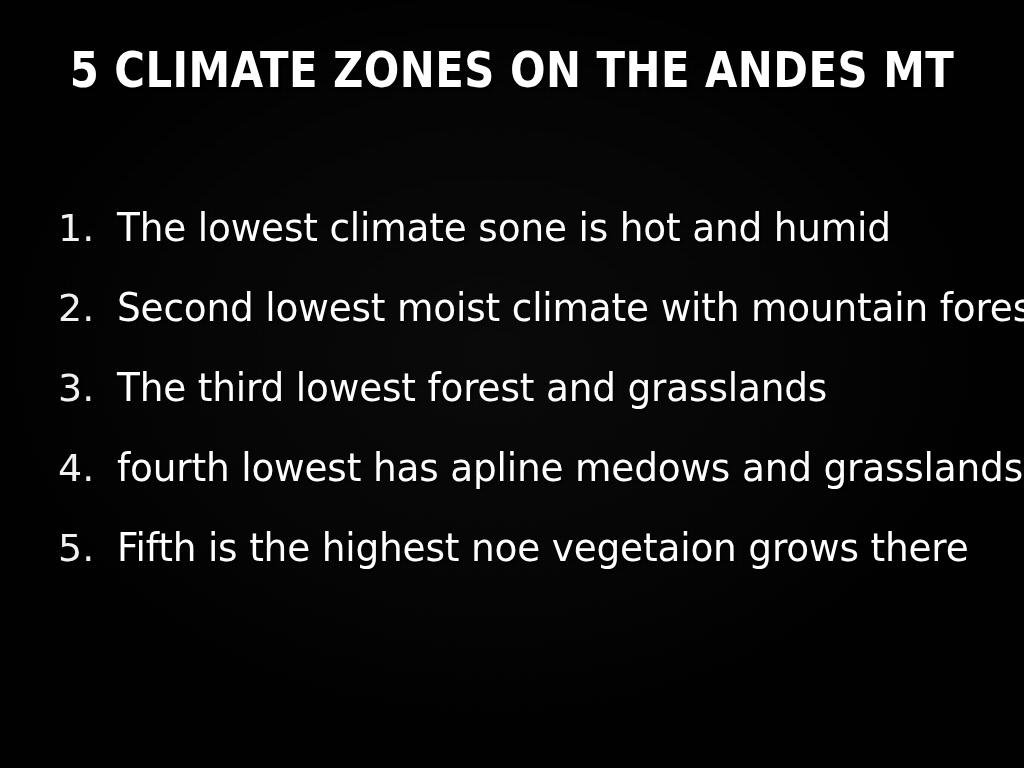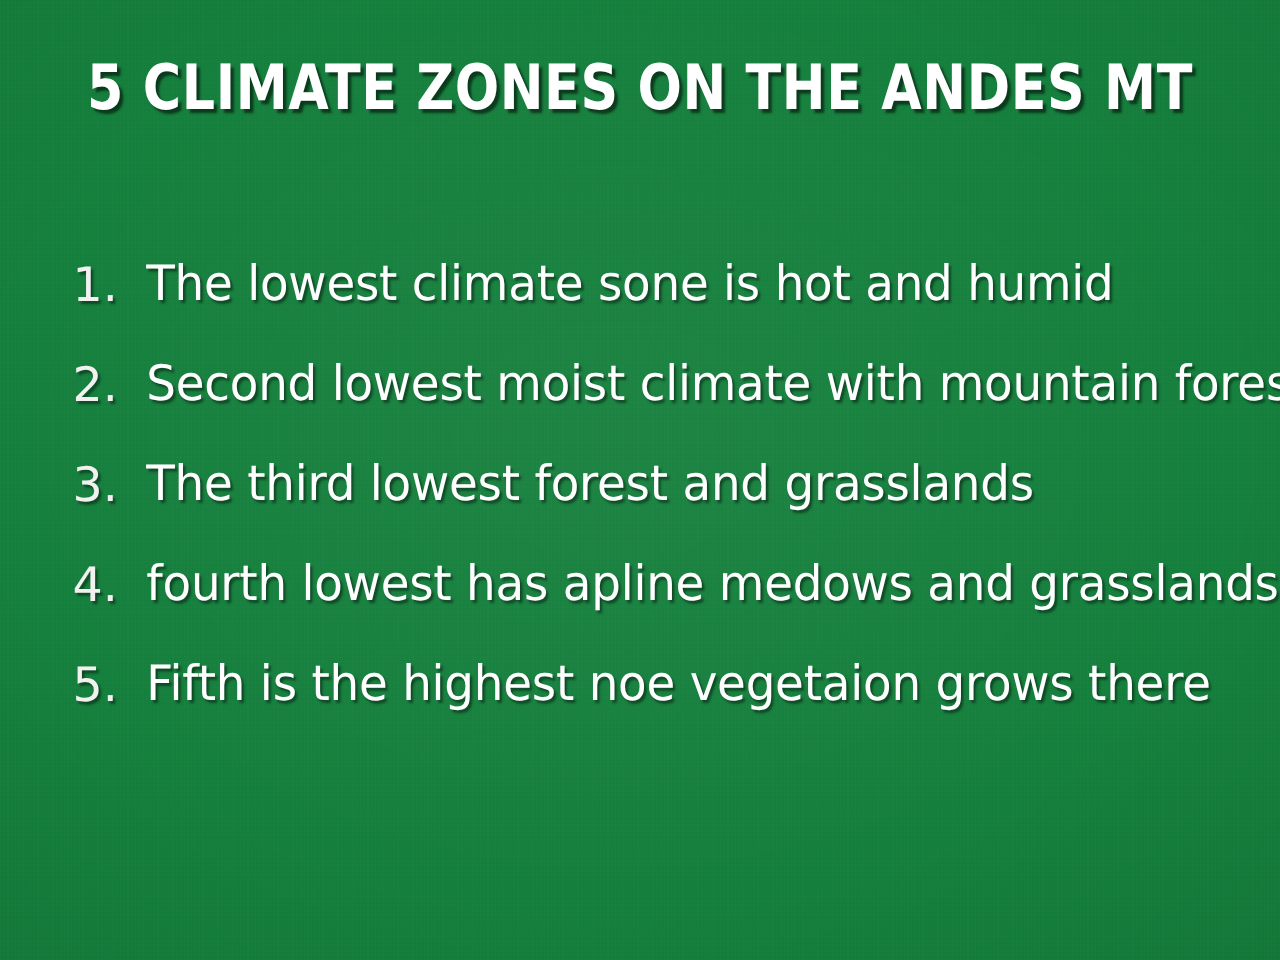--- a/index.html
+++ b/index.html
@@ -10,21 +10,21 @@
     width: 1024px;
     height: 768px;
     overflow: hidden;
     font-family: "Liberation Sans", sans-serif;
   }
 
   #slide {
     position: relative;
     width: 1024px;
     height: 768px;
-    background-color: #15803d;
+    background-color: #000000;
     overflow: hidden;
   }
 
   
   #slide .vignette {
     position: absolute;
     inset: 0;
     background:
       radial-gradient(ellipse 78% 78% at 48% 46%,
         rgba(255,255,255,0.035) 0%,

